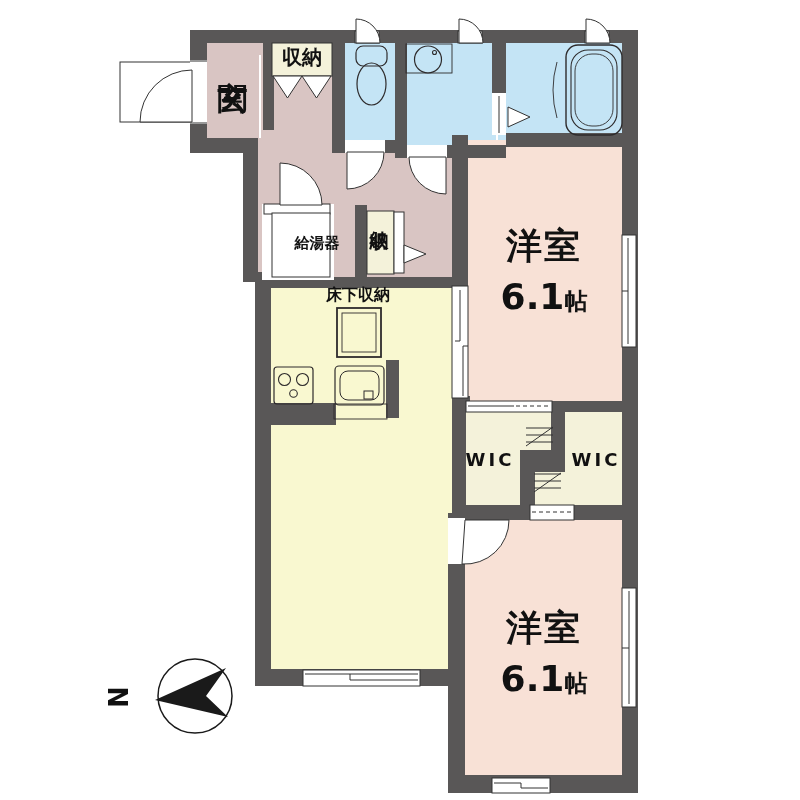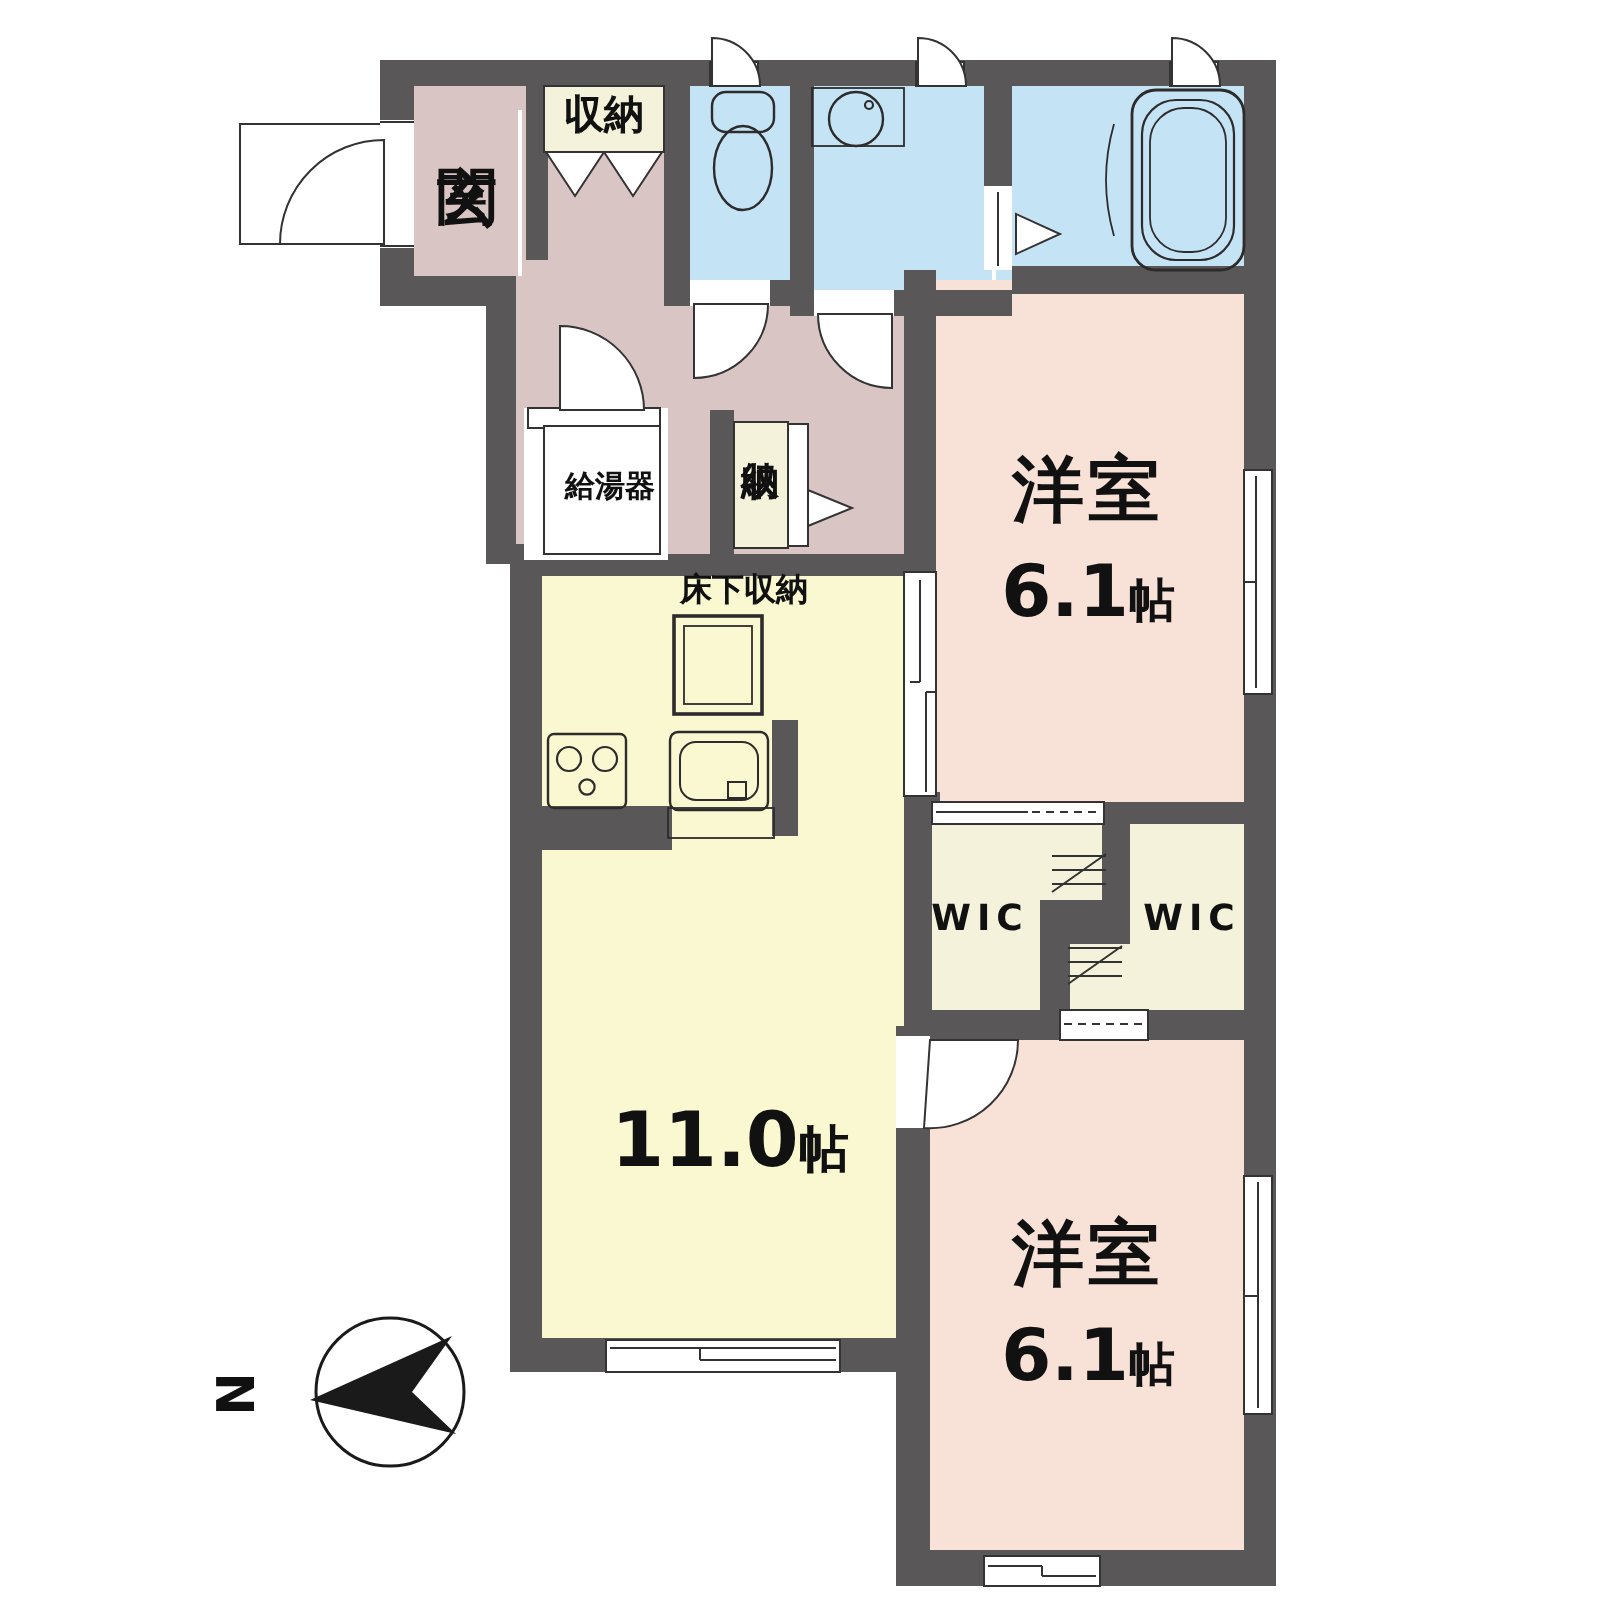--- a/index.html
+++ b/index.html
@@ -210,27 +210,24 @@
       <polygon class="arrow" points="155,700 226,668 206,696 228,717"></polygon>
     </g>
   </svg>
 
   <div class="lbl vert" style="left:217px;top:57px;font-size:30px;letter-spacing:3px;">玄関</div>
 
   <div class="lbl center" style="left:272px;top:47px;width:60px;font-size:20px;">収納</div>
 
   <div class="lbl vert" style="left:369px;top:215px;font-size:19px;letter-spacing:1px;">収納</div>
 
-  <div class="lbl center" style="left:276px;top:236px;width:58px;font-size:15px;">給湯器</div>
-
-  <div class="lbl center" style="left:312px;top:287px;width:92px;font-size:16px;text-align:right;">床下収納</div>
-
-  <div class="lbl center" style="left:295px;top:551px;width:140px;font-size:38px;">
-    <span>11.0</span><span class="area-unit" style="font-size:25px;">帖</span>
-  </div>
+  <div class="lbl center" style="left:288px;top:236px;width:58px;font-size:15px;">給湯器</div>
+
+  <div class="lbl center" style="left:312px;top:287px;width:92px;font-size:16px;">床下収納</div>
+
 
   <div class="lbl center" style="left:494px;top:227px;width:100px;font-size:36px;letter-spacing:2px;">洋室</div>
   <div class="lbl center" style="left:494px;top:278px;width:100px;font-size:36px;">
     <span>6.1</span><span class="area-unit" style="font-size:23px;">帖</span>
   </div>
 
   <div class="lbl center" style="left:494px;top:609px;width:100px;font-size:36px;letter-spacing:2px;">洋室</div>
   <div class="lbl center" style="left:494px;top:660px;width:100px;font-size:36px;">
     <span>6.1</span><span class="area-unit" style="font-size:23px;">帖</span>
   </div>

